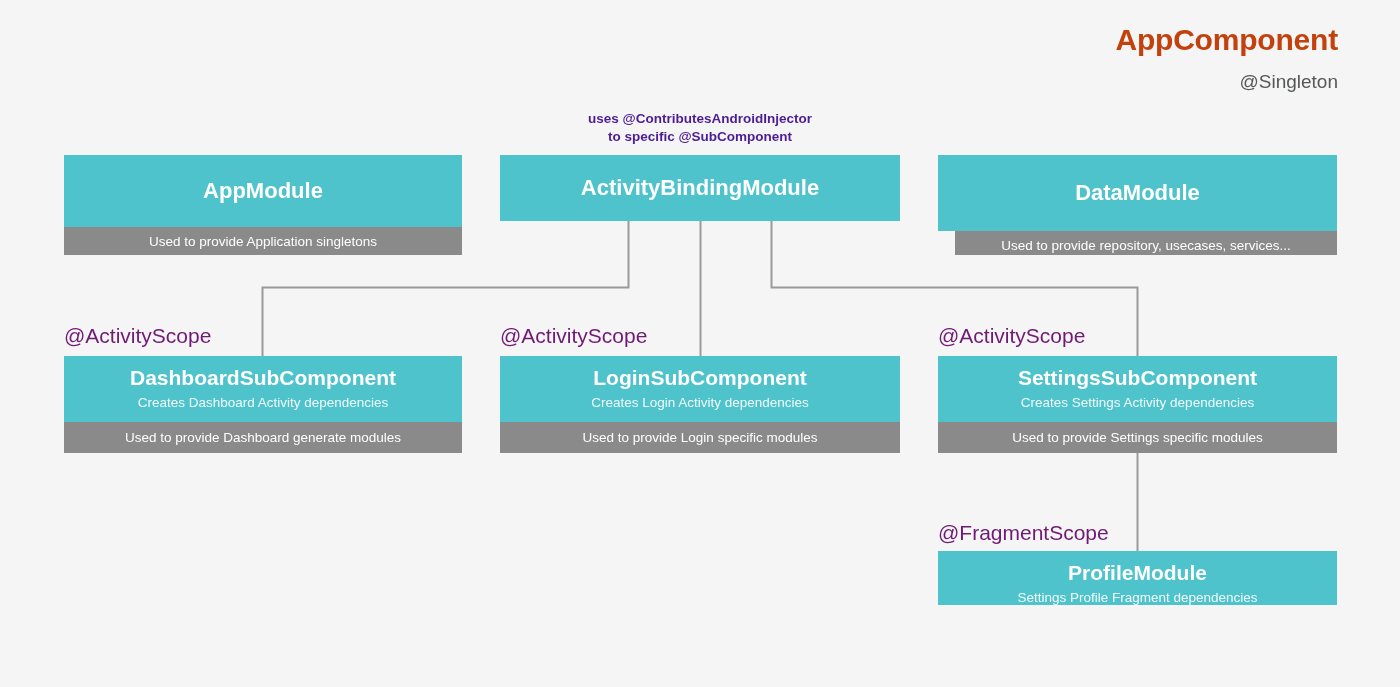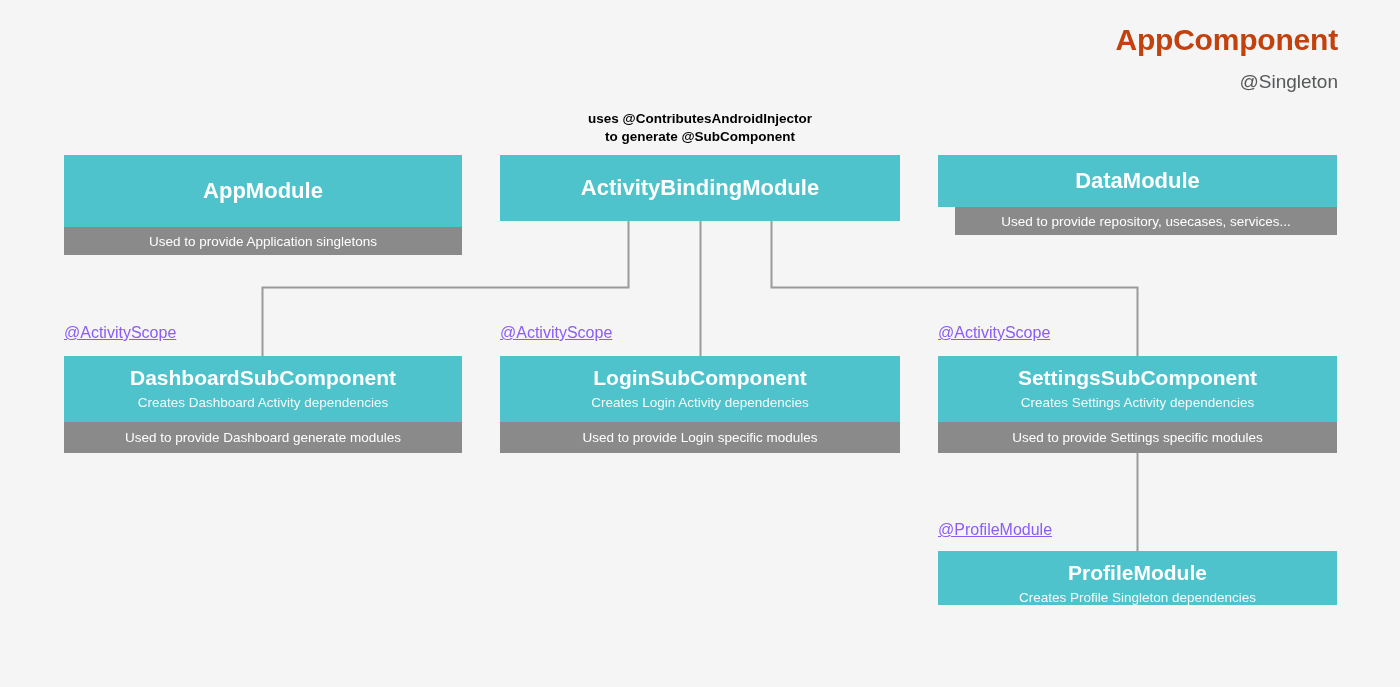--- a/index.html
+++ b/index.html
@@ -44,21 +44,21 @@
 
   
   .center-note {
     position: absolute;
     left: 0;
     top: 110px;
     width: 1400px;
     text-align: center;
     font-size: 13.5px;
     font-weight: bold;
-    color: #000000;
+    color: #4c1d95;
     line-height: 1.35;
   }
 
   
   .connectors {
     position: absolute;
     left: 0;
     top: 0;
     width: 1400px;
     height: 687px;
@@ -104,40 +104,39 @@
   }
 
   
   .module .node-title { font-size: 22px; }
 
   
   .subcomp .node-title { font-size: 21px; }
 
   .scope-label {
     position: absolute;
-    font-size: 16px;
-    color: #8b5cf6;
+    font-size: 21px;
+    color: #701a75;
     white-space: nowrap;
     line-height: 1;
-    text-decoration: underline;
   }
 </style>
 </head>
 <body>
 
 <div id="canvas">
 
   <div class="header">
     <div class="header-title">AppComponent</div>
     <div class="header-sub">@Singleton</div>
   </div>
 
   <div class="center-note">
     <div>uses @ContributesAndroidInjector</div>
-    <div>to generate @SubComponent</div>
+    <div>to specific @SubComponent</div>
   </div>
 
   <svg class="connectors" width="1400" height="687" viewBox="0 0 1400 687" fill="none">
 
     <path d="M628.5 221 L628.5 287.5 L262.5 287.5 L262.5 356" stroke="#9a9a9a" stroke-width="2" fill="none"></path>
 
     <path d="M700.5 221 L700.5 356" stroke="#9a9a9a" stroke-width="2" fill="none"></path>
 
     <path d="M771.5 221 L771.5 287.5 L1137.5 287.5 L1137.5 356" stroke="#9a9a9a" stroke-width="2" fill="none"></path>
 
@@ -151,21 +150,21 @@
     <div class="node-footer" style="height:28px;">Used to provide Application singletons</div>
   </div>
 
   <div class="node module" style="left:500px; top:155px; width:400px; height:66px;">
     <div class="node-body" style="height:66px;">
       <div class="node-title">ActivityBindingModule</div>
     </div>
   </div>
 
   <div class="node module" style="left:938px; top:155px; width:399px; height:100px;">
-    <div class="node-body" style="height:52px;">
+    <div class="node-body" style="height:76px;">
       <div class="node-title">DataModule</div>
     </div>
     <div class="node-footer" style="height:28px;margin-left:17px;">Used to provide repository, usecases, services...</div>
   </div>
 
   <div class="scope-label" style="left:64px; top:325px;">@ActivityScope</div>
   <div class="scope-label" style="left:500px; top:325px;">@ActivityScope</div>
   <div class="scope-label" style="left:938px; top:325px;">@ActivityScope</div>
 
   <div class="node subcomp" style="left:64px; top:356px; width:398px; height:100px;">
@@ -185,22 +184,22 @@
   </div>
 
   <div class="node subcomp" style="left:938px; top:356px; width:399px; height:97px;">
     <div class="node-body" style="height:66px;">
       <div class="node-title">SettingsSubComponent</div>
       <div class="node-sub">Creates Settings Activity dependencies</div>
     </div>
     <div class="node-footer" style="height:31px;">Used to provide Settings specific modules</div>
   </div>
 
-  <div class="scope-label" style="left:938px; top:522px;">@ProfileModule</div>
+  <div class="scope-label" style="left:938px; top:522px;">@FragmentScope</div>
 
   <div class="node subcomp" style="left:938px; top:551px; width:399px; height:54px;">
     <div class="node-body" style="height:66px;">
       <div class="node-title">ProfileModule</div>
-      <div class="node-sub">Creates Profile Singleton dependencies</div>
+      <div class="node-sub">Settings Profile Fragment dependencies</div>
     </div>
   </div>
 
 </div>
 
 </body></html>

